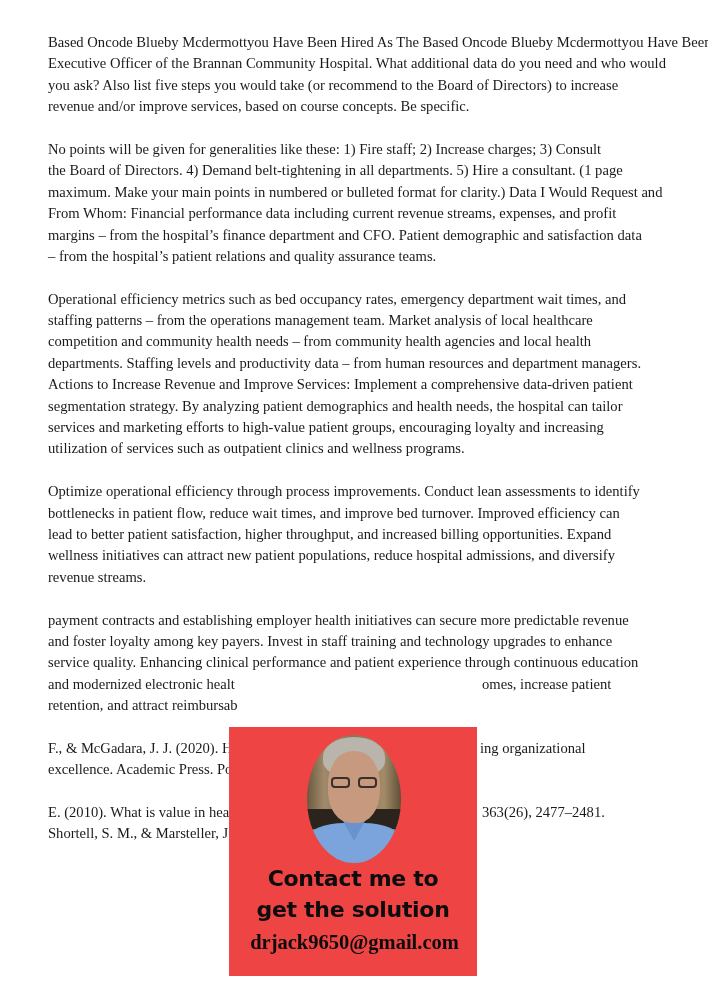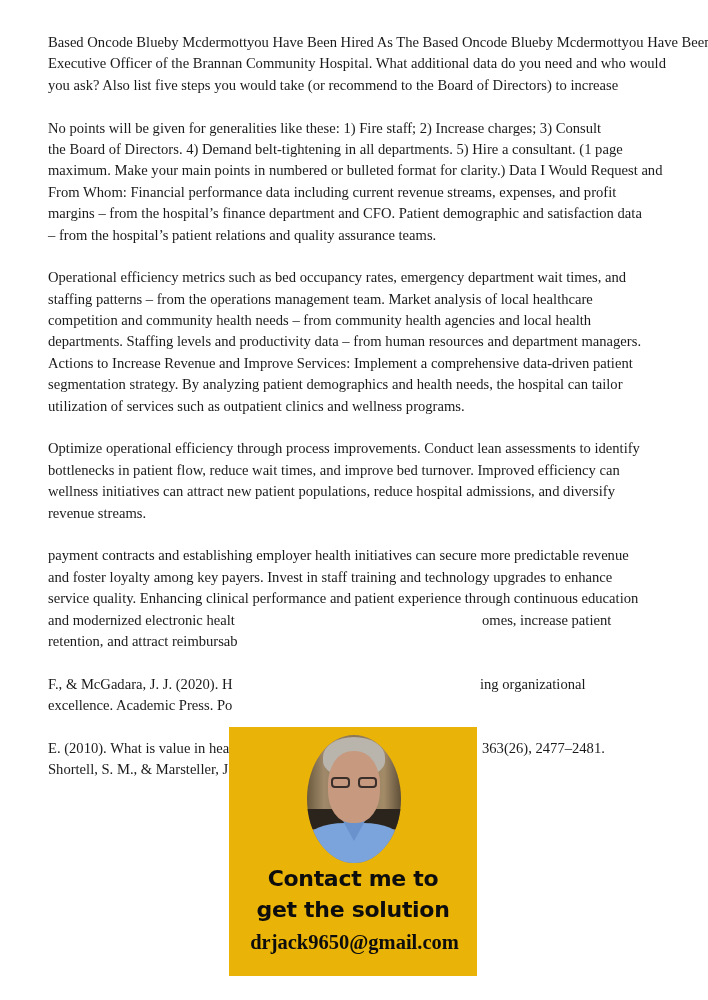--- a/index.html
+++ b/index.html
@@ -37,21 +37,21 @@
     .split .right {
       position: absolute;
       top: 0;
     }
     .overlay {
       position: absolute;
       left: 229px;
       top: 727px;
       width: 248px;
       height: 249px;
-      background: #eab308;
+      background: #ef4444;
       z-index: 5;
     }
     .portrait {
       position: absolute;
       left: 78px;
       top: 8px;
       width: 94px;
       height: 128px;
       border-radius: 50%;
       overflow: hidden;
@@ -134,44 +134,47 @@
   </style>
 </head>
 <body>
 
 <div class="page">
 
   <p class="para">
     <span class="line">Based Oncode Blueby Mcdermottyou Have Been Hired As The Based Oncode Blueby Mcdermottyou Have Been</span>
     <span class="line">Executive Officer of the Brannan Community Hospital. What additional data do you need and who would</span>
     <span class="line">you ask? Also list five steps you would take (or recommend to the Board of Directors) to increase</span>
+    <span class="line">revenue and/or improve services, based on course concepts. Be specific.</span>
   </p>
 
   <p class="para">
     <span class="line">No points will be given for generalities like these: 1) Fire staff; 2) Increase charges; 3) Consult</span>
     <span class="line">the Board of Directors. 4) Demand belt-tightening in all departments. 5) Hire a consultant. (1 page</span>
     <span class="line">maximum. Make your main points in numbered or bulleted format for clarity.) Data I Would Request and</span>
     <span class="line">From Whom: Financial performance data including current revenue streams, expenses, and profit</span>
     <span class="line">margins – from the hospital’s finance department and CFO. Patient demographic and satisfaction data</span>
     <span class="line">– from the hospital’s patient relations and quality assurance teams.</span>
   </p>
 
   <p class="para">
     <span class="line">Operational efficiency metrics such as bed occupancy rates, emergency department wait times, and</span>
     <span class="line">staffing patterns – from the operations management team. Market analysis of local healthcare</span>
     <span class="line">competition and community health needs – from community health agencies and local health</span>
     <span class="line">departments. Staffing levels and productivity data – from human resources and department managers.</span>
     <span class="line">Actions to Increase Revenue and Improve Services: Implement a comprehensive data-driven patient</span>
     <span class="line">segmentation strategy. By analyzing patient demographics and health needs, the hospital can tailor</span>
+    <span class="line">services and marketing efforts to high-value patient groups, encouraging loyalty and increasing</span>
     <span class="line">utilization of services such as outpatient clinics and wellness programs.</span>
   </p>
 
   <p class="para">
     <span class="line">Optimize operational efficiency through process improvements. Conduct lean assessments to identify</span>
     <span class="line">bottlenecks in patient flow, reduce wait times, and improve bed turnover. Improved efficiency can</span>
+    <span class="line">lead to better patient satisfaction, higher throughput, and increased billing opportunities. Expand</span>
     <span class="line">wellness initiatives can attract new patient populations, reduce hospital admissions, and diversify</span>
     <span class="line">revenue streams.</span>
   </p>
 
   <p class="para">
     <span class="line">payment contracts and establishing employer health initiatives can secure more predictable revenue</span>
     <span class="line">and foster loyalty among key payers. Invest in staff training and technology upgrades to enhance</span>
     <span class="line">service quality. Enhancing clinical performance and patient experience through continuous education</span>
     <span class="line split">
       <span>and modernized electronic healt</span>

